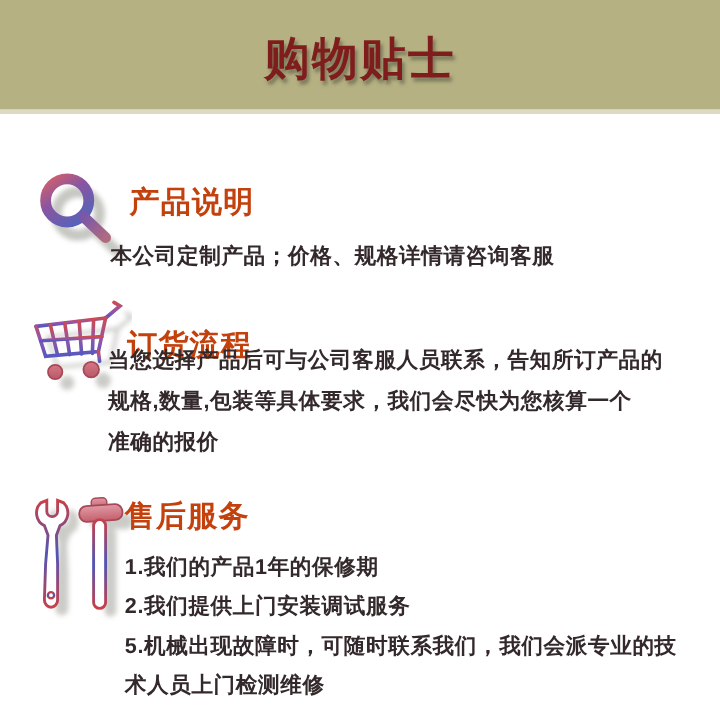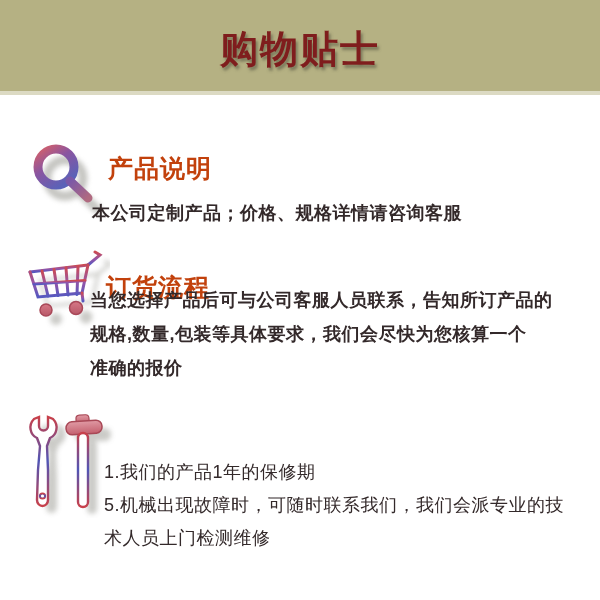--- a/index.html
+++ b/index.html
@@ -25,21 +25,21 @@
     position:absolute; font-size:25px; font-weight:bold;
     color:#c2410c; letter-spacing:1px;
   }
   .sec-body {
     position:absolute; font-size:18px; font-weight:bold;
     color:#33292a; line-height:34px; white-space:pre-line;
     letter-spacing:0.5px;
   }
   .sec-items { position:absolute; }
   .sec-items .item {
-    font-size:18px; font-weight:normal; color:#33292a;
+    font-size:18px; font-weight:bold; color:#33292a;
     line-height:33px; white-space:pre-line; letter-spacing:0.5px;
   }
   
   .icon-magnifier { left:26px;  top:140px; width:82px;  height:80px; }
   .t1 { left:108px; top:152px; }
   .b1 { left:92px; top:196px; }
 
   .icon-cart      { left:24px;  top:250px; width:86px;  height:80px; }
   .t2 { left:106px; top:245px;margin-top:26px; }
   .b2 { left:90px; top:283px; }
@@ -151,19 +151,21 @@
 
       <path d="M14,34 L11,26 C4,23 2,13 8,7 L13,5 L13,14 A4.5,4.5 0 0 0 22,14 L22,5 L27,7
                C33,13 31,23 24,26 L21,34 L22,58 L22,88 A5.5,6 0 0 1 11,88 L12,58 Z" fill="#ffffff" stroke="url(#tg)" stroke-width="2.4"></path>
       <circle cx="16.5" cy="84" r="2.6" fill="none" stroke="url(#tg)" stroke-width="2"></circle>
 
       <rect x="50" y="3" width="13" height="9" rx="3.5" fill="url(#hg)" stroke="#a84856" stroke-width="1.2" transform="rotate(-4 56 7)"></rect>
       <rect x="40" y="9" width="36" height="13" rx="6" fill="url(#hg)" stroke="#a84856" stroke-width="1.5" transform="rotate(-4 58 15)"></rect>
       <rect x="52" y="21" width="10" height="74" rx="5" fill="#ffffff" stroke="url(#tg)" stroke-width="2.4"></rect>
     </svg>
   </div>
+  <div class="sec-title t3">售后服务</div>
   <div class="sec-items l3">
     <div class="item">1.我们的产品1年的保修期</div>
+    <div class="item">2.我们提供上门安装调试服务</div>
     <div class="item">5.机械出现故障时，可随时联系我们，我们会派专业的技
 术人员上门检测维修</div>
   </div>
 
 </div>
 
 </body></html>

